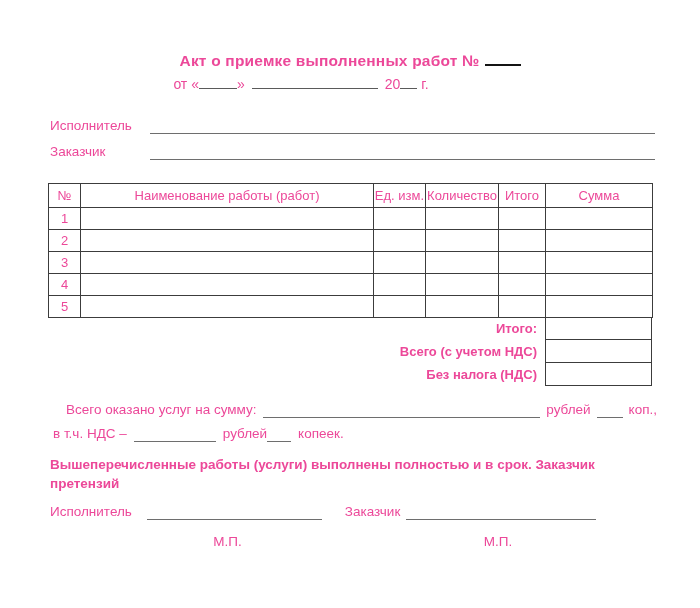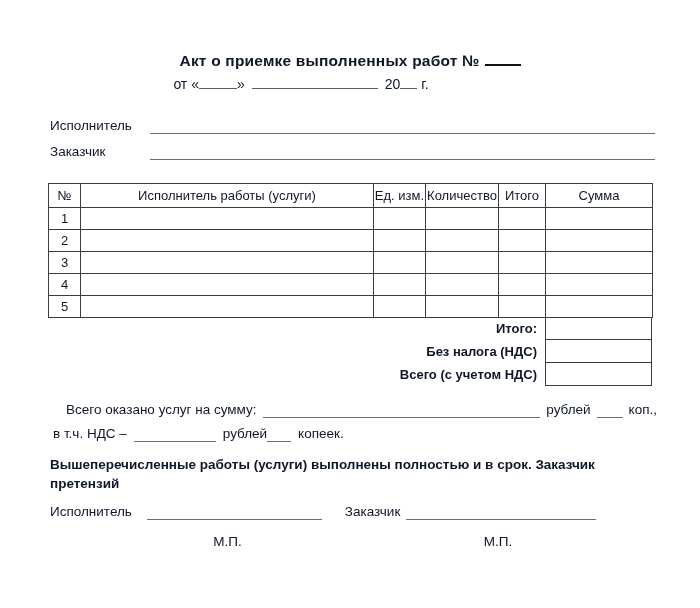--- a/index.html
+++ b/index.html
@@ -2,21 +2,21 @@
 <html><head>
 <meta charset="utf-8">
 <style>
   * { box-sizing: border-box; }
   html, body { margin: 0; padding: 0; background: #ffffff; }
   .page {
     position: relative;
     width: 700px;
     height: 608px;
     background: #ffffff;
-    color: #0f172a;
+    color: #ec4899;
     font-family: "Liberation Sans", sans-serif;
     font-size: 13.5px;
     overflow: hidden;
   }
 
   
   .title {
     position: absolute; top: 52px; left: 0; width: 700px;
     text-align: center; font-size: 15.5px; font-weight: bold;
     letter-spacing: 0.2px;
@@ -123,21 +123,21 @@
       <col class="col-num">
         <col class="col-name">
         <col class="col-unit">
       <col class="col-qty">
         <col class="col-price">
         <col class="col-sum">
     </colgroup>
     <thead>
       <tr>
         <th>№</th>
-        <th>Исполнитель работы (услуги)</th>
+        <th>Наименование работы (работ)</th>
         <th>Ед. изм.</th>
         <th>Количество</th>
         <th>Итого</th>
         <th>Сумма</th>
       </tr>
     </thead>
     <tbody>
       <tr>
         <td>1</td>
         <td></td>
@@ -180,25 +180,25 @@
       </tr>
     </tbody>
   </table>
 
   <div class="totals">
     <div class="total-row">
       <span class="t-label">Итого:</span>
       <span class="t-box"></span>
     </div>
     <div class="total-row">
-      <span class="t-label">Без налога (НДС)</span>
+      <span class="t-label">Всего (с учетом НДС)</span>
       <span class="t-box"></span>
     </div>
     <div class="total-row">
-      <span class="t-label">Всего (с учетом НДС)</span>
+      <span class="t-label">Без налога (НДС)</span>
       <span class="t-box"></span>
     </div>
   </div>
 
   <div class="sum-line">
     <span class="s-text">Всего оказано услуг на сумму:</span>
     <span class="s-fill"></span>
     <span class="s-text">рублей</span>
     <span class="s-kop-blank"></span>
     <span class="s-text">коп.,</span>

